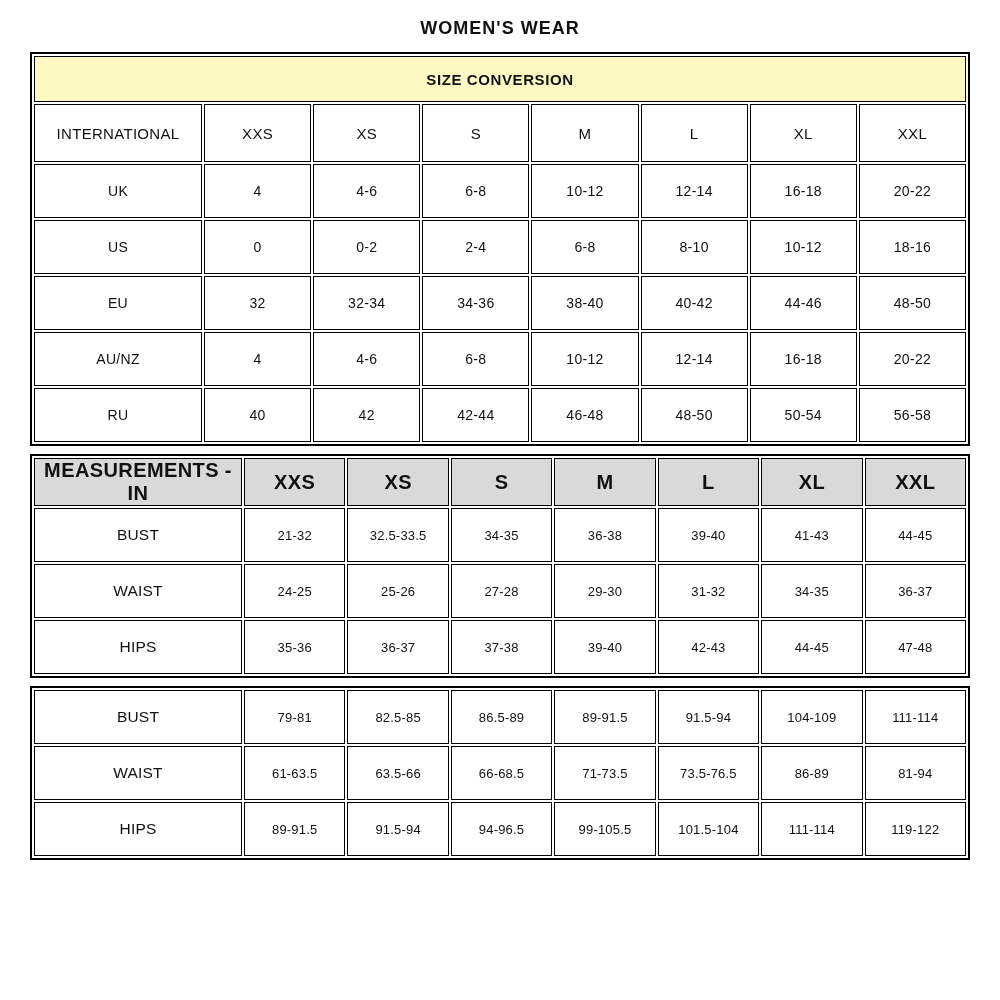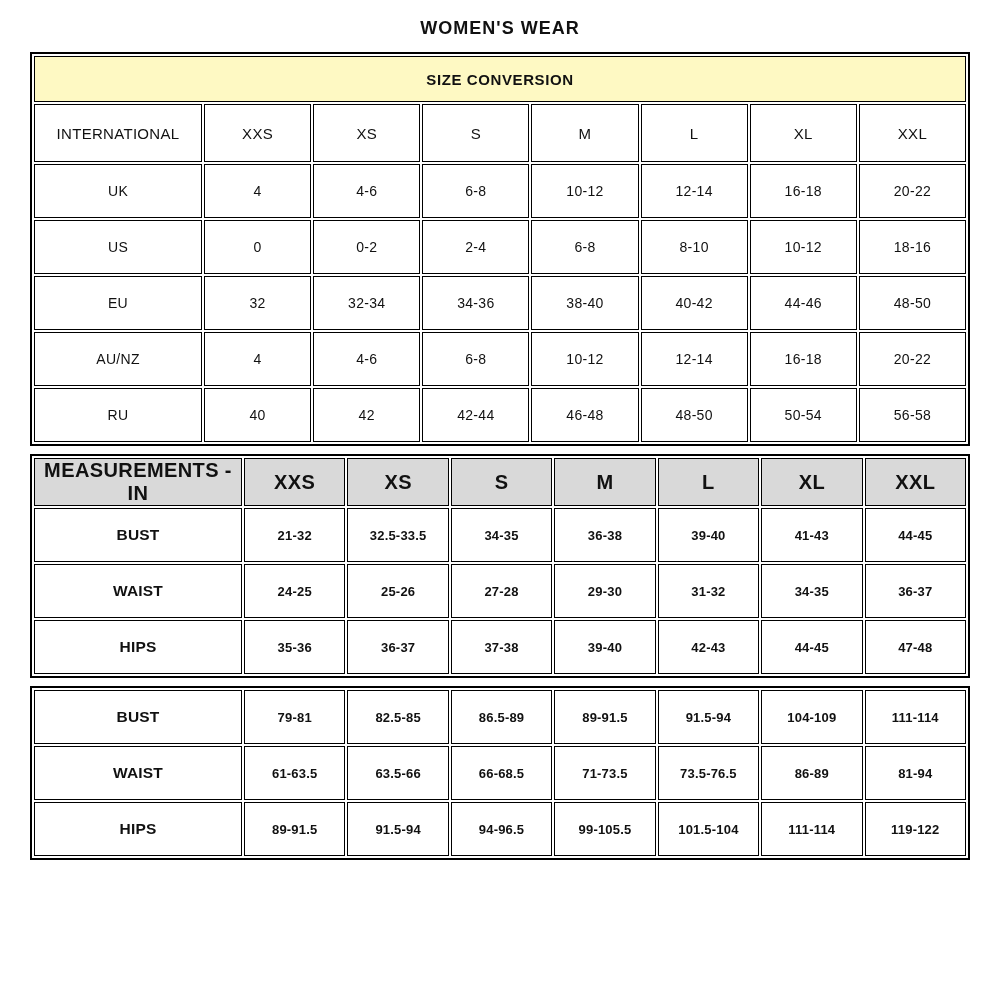--- a/index.html
+++ b/index.html
@@ -67,21 +67,20 @@
     background: #d9d9d9;
     font-weight: 700;
     font-size: 20px;
     height: 44px;
     letter-spacing: 0.4px;
   }
   .tm tr.datarow td {
     font-size: 13px;
     height: 52px;
     letter-spacing: 0.2px;
-    font-weight: bold;
   }
   .tm tr.datarow td.row-label {
     font-size: 15.5px;
   }
   .tm .c-label { width: 208px; }
 </style>
 </head>
 <body>
 
 <div class="page">

